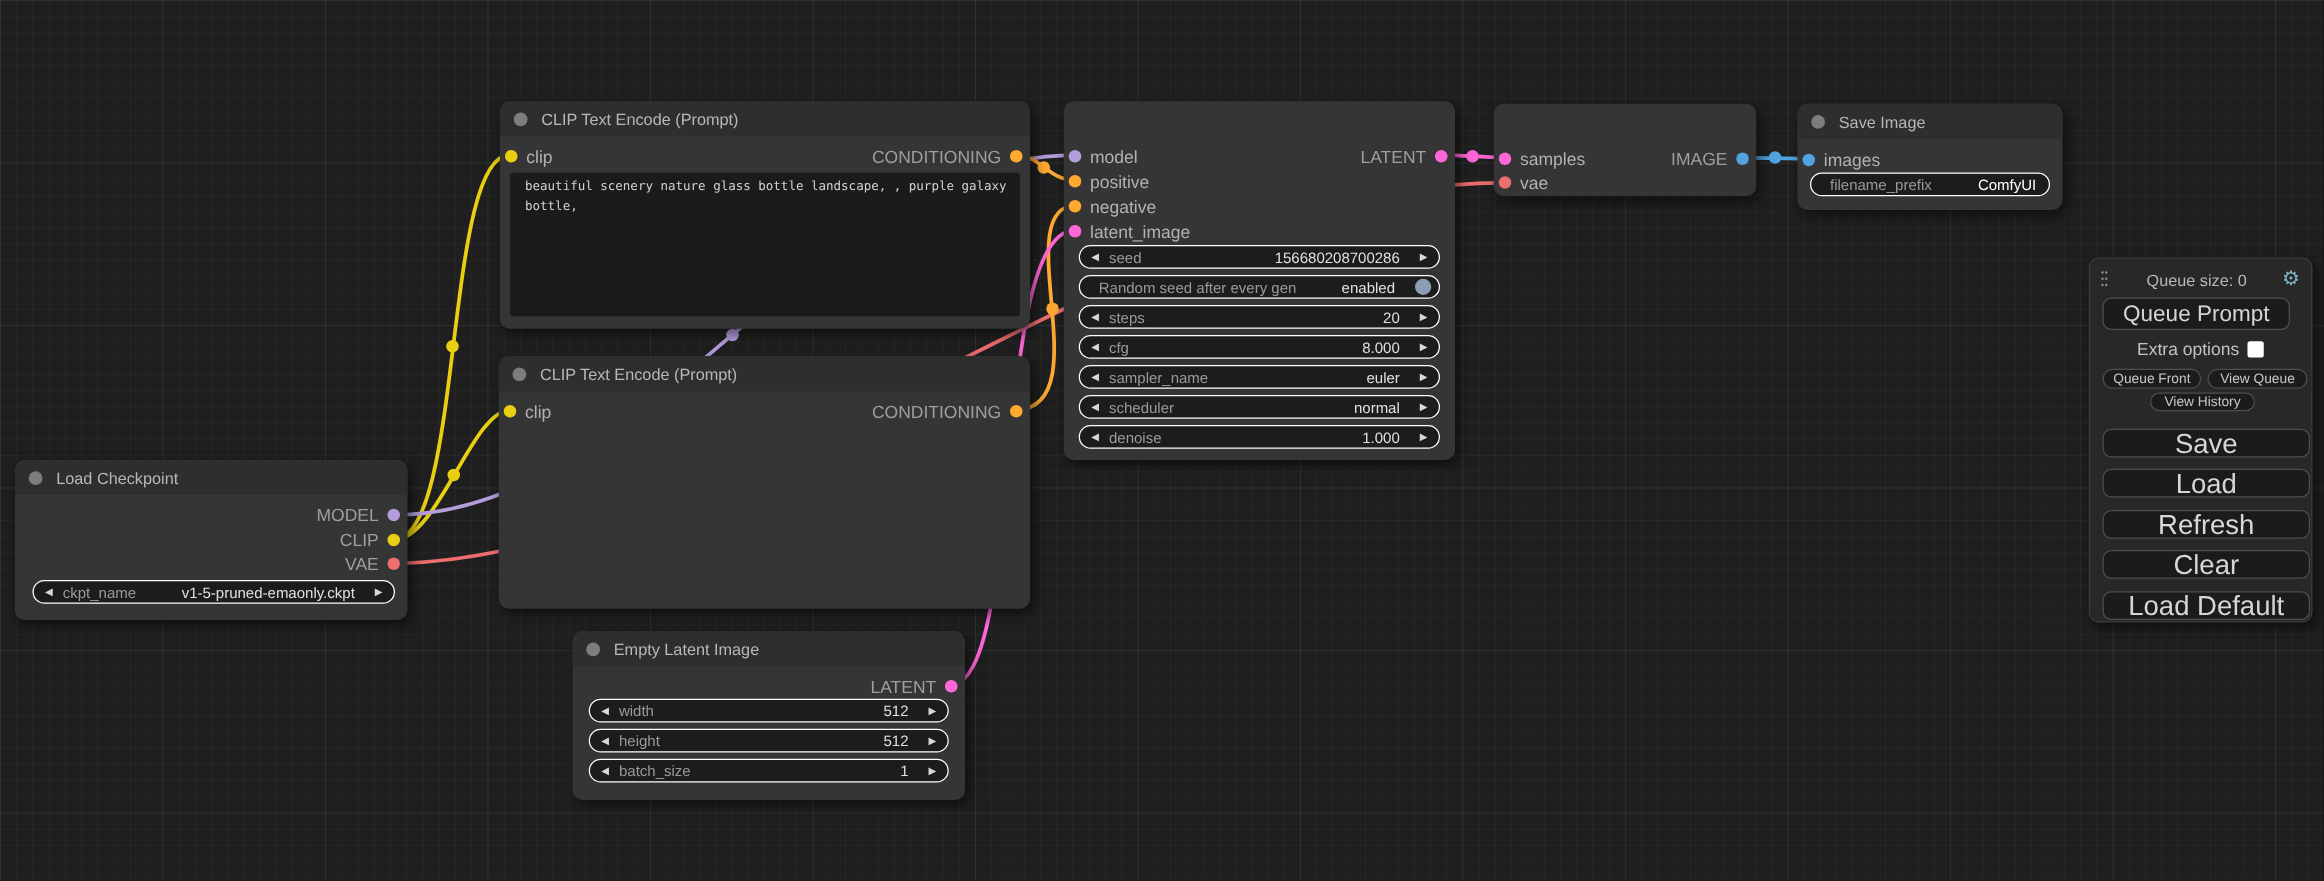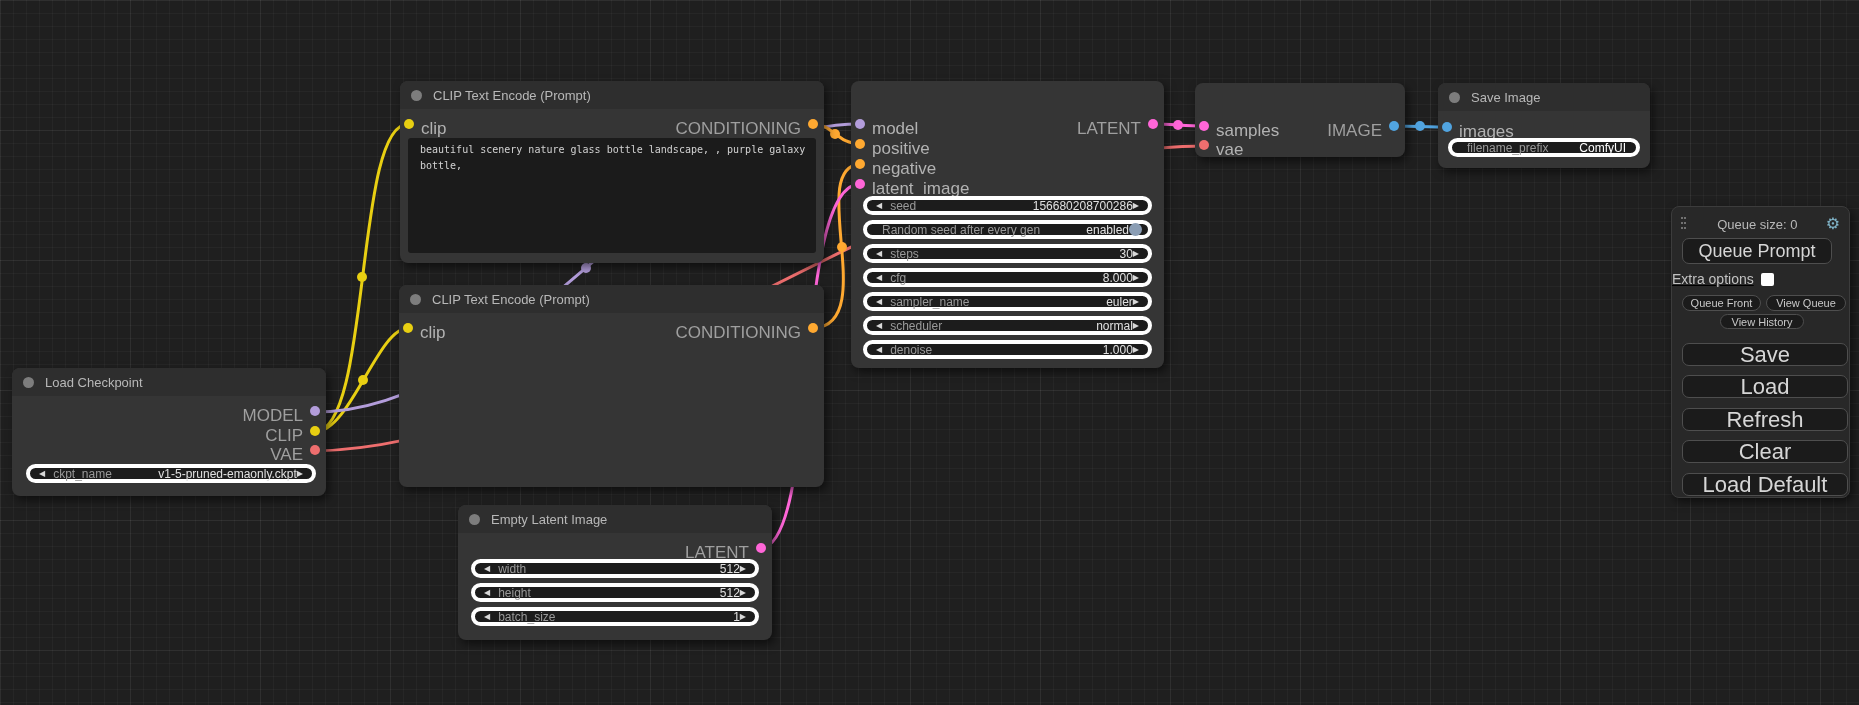--- a/index.html
+++ b/index.html
@@ -19,58 +19,58 @@
   .node{
     position:absolute;z-index:2;background:#353535;border-radius:8px;
     box-shadow:3px 4px 10px rgba(0,0,0,0.55);
   }
   .node-title{
     position:absolute;left:0;top:0;right:0;height:28px;background:#2e2e2e;
     border-radius:8px 8px 0 0;display:flex;align-items:center;
   }
   .title-dot{width:11px;height:11px;border-radius:50%;background:#7d7d7d;margin-left:11px;flex:none;}
   .title-text{color:#b8b8b8;font-size:13px;margin-left:11px;white-space:nowrap;}
-  .port{position:absolute;display:flex;height:12px;font-size:17px;}
+  .port{position:absolute;display:flex;align-items:center;height:12px;font-size:14px;}
   .port.in{left:4px;}
   .port.out{right:6px;}
   .pdot{width:10px;height:10px;border-radius:50%;flex:none;}
   .port .plabel{color:#b2b2b2;margin:0 7px;white-space:nowrap;}
   .port.out .plabel{color:#9f9f9f;}
   .textbox{
     position:absolute;background:#1b1b1b;border-radius:3px;
     font-family:"DejaVu Sans Mono",monospace;font-size:10px;line-height:1.55;
     color:#d2d2d2;padding:4px 6px;box-sizing:border-box;white-space:pre-wrap;overflow:hidden;
   }
   .widget{
-    position:absolute;height:19px;background:#1c1c1c;border:4px solid #ffffff;border-radius:10px;
+    position:absolute;height:19px;background:#1c1c1c;border:1px solid #ffffff;border-radius:10px;
     display:flex;align-items:center;font-size:12px;box-sizing:border-box;padding:0 9px;
   }
   .widget .arrow{font-size:8px;color:#d8d8d8;line-height:1;flex:none;}
   .widget .wlabel{color:#9a9a9a;margin-left:8px;white-space:nowrap;}
   .widget .wlabel.noarrow{margin-left:6px;}
-  .widget .wvalue{margin-left:auto;color:#e0e0e0;margin-right:0;white-space:nowrap;}
+  .widget .wvalue{margin-left:auto;color:#e0e0e0;margin-right:16px;white-space:nowrap;}
   .widget .wvalue.last{margin-right:1px;}
   .toggle-circle{width:13px;height:13px;border-radius:50%;flex:none;margin-right:-3px;}
   
   #menu{
     position:absolute;z-index:3;background:#282828;border:1px solid #3c3c3c;border-radius:8px;
     box-shadow:3px 4px 10px rgba(0,0,0,0.55);box-sizing:border-box;
   }
   .menu-header{position:absolute;left:0;right:0;top:7px;height:20px;display:flex;align-items:center;}
   .drag-dots{margin-left:9px;display:grid;grid-template-columns:3px 3px;grid-auto-rows:5px;width:8px;flex:none;}
   .drag-dots i{width:2px;height:2px;border-radius:50%;background:#8a8a8a;display:block;}
   .queue-size{flex:1;text-align:center;color:#b8b8b8;font-size:13px;}
   .gear{margin-right:9px;font-size:16px;line-height:1;flex:none;}
   .mbtn{
     position:absolute;background:#1b1b1b;border:1px solid #4e4e4e;border-radius:7px;
     color:#d6d6d6;display:flex;align-items:center;justify-content:center;
     font-size:22px;box-sizing:border-box;cursor:pointer;
   }
   .mbtn.small{border-radius:9px;font-size:11px;color:#c8c8c8;}
-  .extra-row{position:absolute;left:0;right:0;display:flex;align-items:center;justify-content:flex-start;text-decoration:underline;}
+  .extra-row{position:absolute;left:0;right:0;display:flex;align-items:center;justify-content:center;}
   .extra-label{color:#c2c2c2;font-size:14px;}
   .checkbox{width:13px;height:13px;background:#ffffff;border-radius:2px;margin-left:7px;}
 </style>
 </head>
 <body>
 
 <div id="canvas">
 
   <svg id="links" width="1859" height="705" viewBox="0 0 1859 705">
     <path d="M315,432 C372,430 354,120 409,124" stroke="#e8cf12"></path>
@@ -176,21 +176,21 @@
       <span class="arrow">▶</span>
     </div>
     <div class="widget" style="left:12px;right:12px;top:139px;">
       <span class="wlabel noarrow">Random seed after every gen</span>
       <span class="wvalue">enabled</span>
       <span class="toggle-circle" style="background-color: rgb(138, 157, 180);"></span>
     </div>
     <div class="widget" style="left:12px;right:12px;top:163px;">
       <span class="arrow">◀</span>
       <span class="wlabel">steps</span>
-      <span class="wvalue">30</span>
+      <span class="wvalue">20</span>
       <span class="arrow">▶</span>
     </div>
     <div class="widget" style="left:12px;right:12px;top:187px;">
       <span class="arrow">◀</span>
       <span class="wlabel">cfg</span>
       <span class="wvalue">8.000</span>
       <span class="arrow">▶</span>
     </div>
     <div class="widget" style="left:12px;right:12px;top:211px;">
       <span class="arrow">◀</span>

